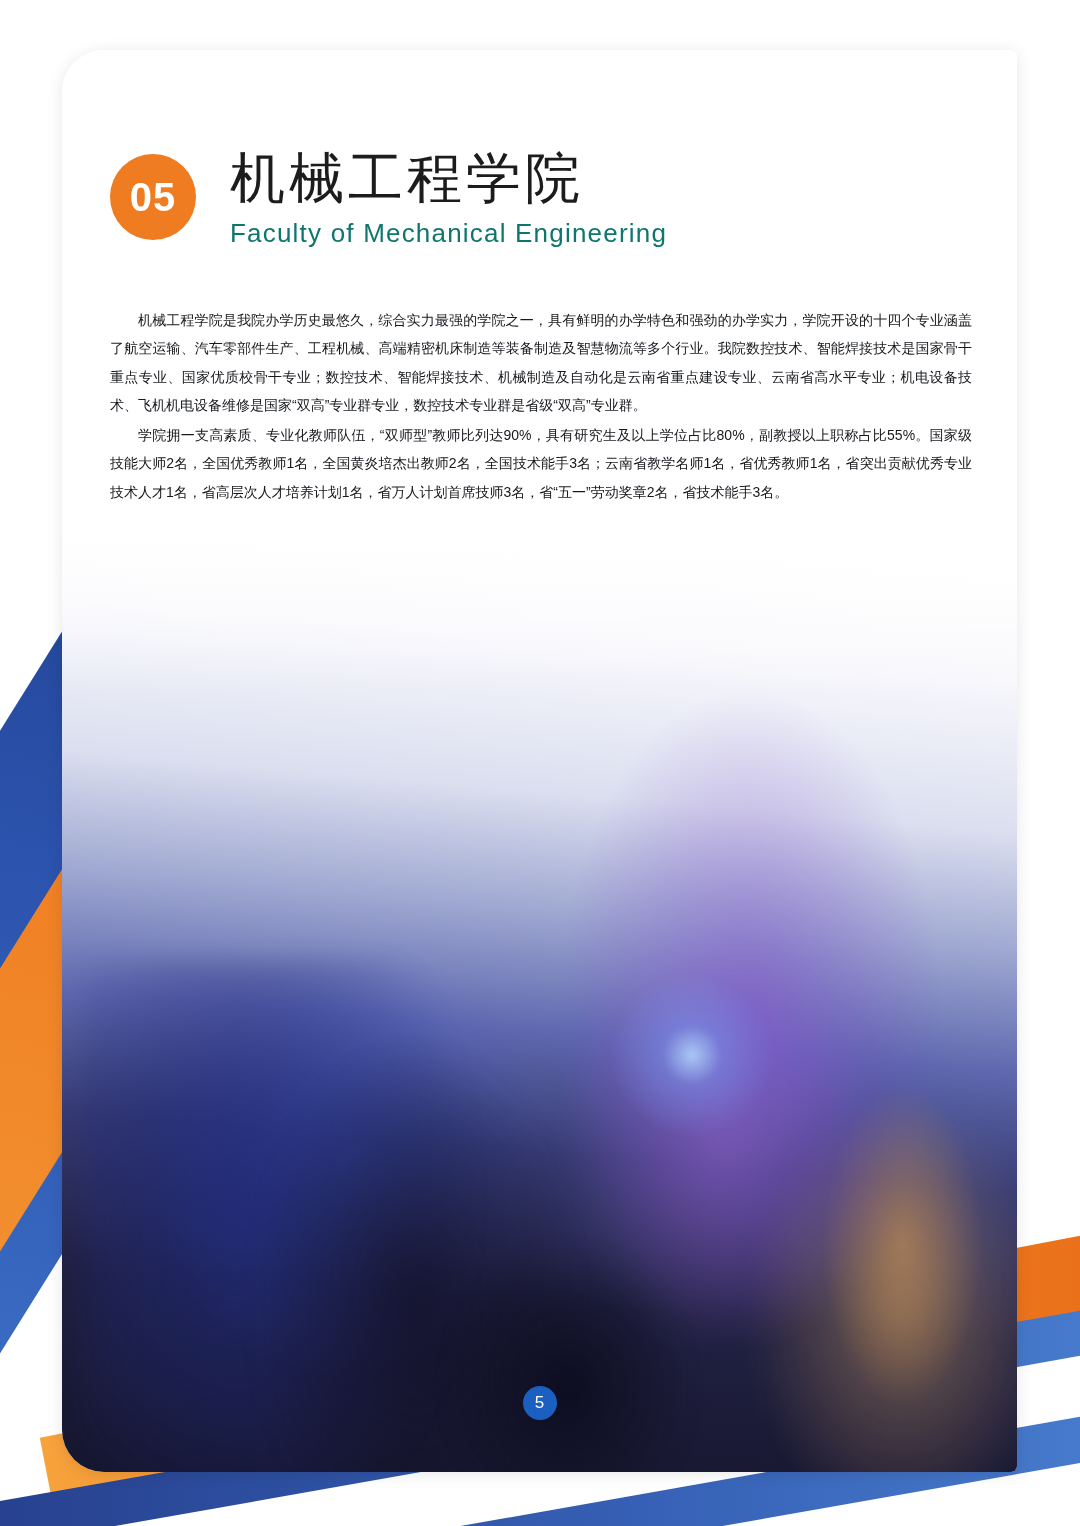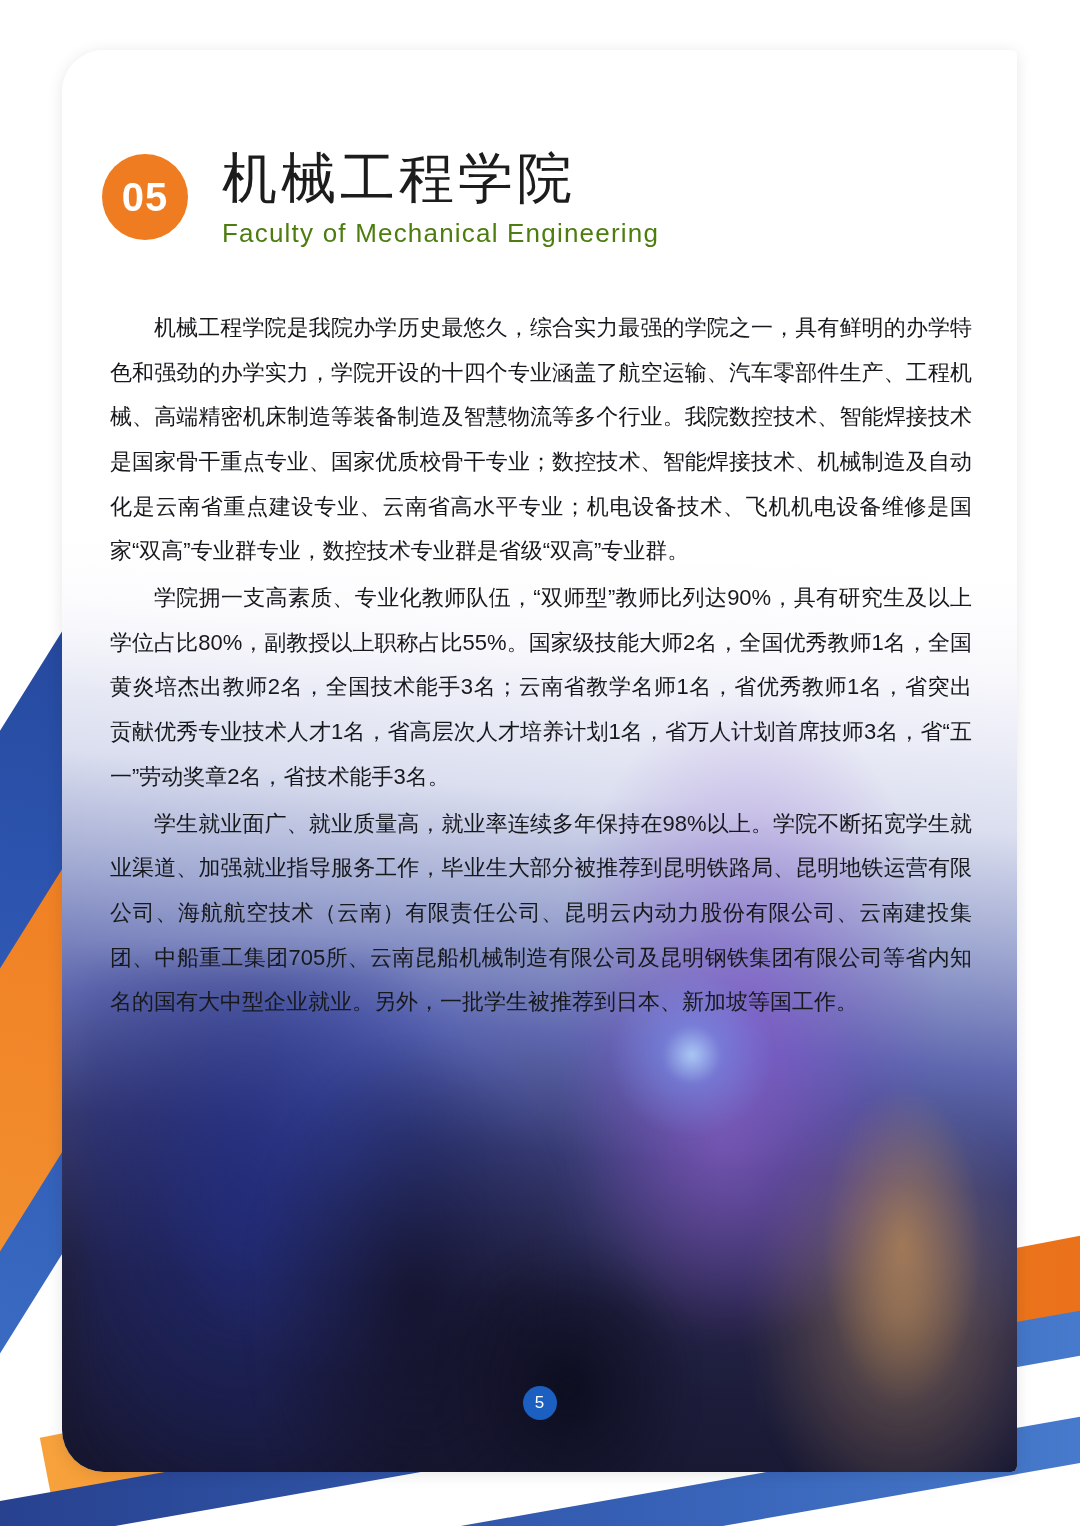--- a/index.html
+++ b/index.html
@@ -132,21 +132,21 @@
 
   .card-fade-top {
     position: absolute;
     left: 0; top: 0; width: 100%; height: 640px;
     background: linear-gradient(180deg, #ffffff 0%, #ffffff 74%, rgba(255,255,255,0.0) 100%);
   }
 
   
   .header {
     position: absolute;
-    left: 40px;
+    left: 48px;
     top: 96px;
     display: flex;
     align-items: flex-start;
   }
   .num-badge {
     width: 86px;
     height: 86px;
     border-radius: 50%;
     background: #ef7c20;
     color: #ffffff;
@@ -167,32 +167,32 @@
     font-size: 55px;
     font-weight: normal;
     color: #1c1c1c;
     letter-spacing: 4px;
     line-height: 1.12;
     font-family: "Liberation Sans", sans-serif;
   }
   .title-en {
     margin-top: 8px;
     font-size: 26px;
-    color: #4d7c0f;
+    color: #0f766e;
     letter-spacing: 1.2px;
     font-family: "Liberation Sans", sans-serif;
   }
 
   
   .body-text {
     position: absolute;
     left: 48px;
     top: 256px;
     width: 862px;
-    font-size: 22px;
+    font-size: 14px;
     line-height: 2.03;
     color: #16181c;
     text-align: justify;
     text-justify: inter-ideograph;
     font-family: "Liberation Sans", sans-serif;
   }
   .body-text p {
     margin: 0 0 0.1em 0;
     text-indent: 2em;
   }
@@ -247,18 +247,17 @@
     <div class="num-badge">05</div>
     <div class="titles">
       <div class="title-cn">机械工程学院</div>
       <div class="title-en">Faculty of Mechanical Engineering</div>
     </div>
   </div>
 
   <div class="body-text">
     <p>机械工程学院是我院办学历史最悠久，综合实力最强的学院之一，具有鲜明的办学特色和强劲的办学实力，学院开设的十四个专业涵盖了航空运输、汽车零部件生产、工程机械、高端精密机床制造等装备制造及智慧物流等多个行业。我院数控技术、智能焊接技术是国家骨干重点专业、国家优质校骨干专业；数控技术、智能焊接技术、机械制造及自动化是云南省重点建设专业、云南省高水平专业；机电设备技术、飞机机电设备维修是国家“双高”专业群专业，数控技术专业群是省级“双高”专业群。</p>
     <p>学院拥一支高素质、专业化教师队伍，“双师型”教师比列达90%，具有研究生及以上学位占比80%，副教授以上职称占比55%。国家级技能大师2名，全国优秀教师1名，全国黄炎培杰出教师2名，全国技术能手3名；云南省教学名师1名，省优秀教师1名，省突出贡献优秀专业技术人才1名，省高层次人才培养计划1名，省万人计划首席技师3名，省“五一”劳动奖章2名，省技术能手3名。</p>
-    <p>学生就业面广、就业质量高，就业率连续多年保持在98%以上。学院不断拓宽学生就业渠道、加强就业指导服务工作，毕业生大部分被推荐到昆明铁路局、昆明地铁运营有限公司、海航航空技术（云南）有限责任公司、昆明云内动力股份有限公司、云南建投集团、中船重工集团705所、云南昆船机械制造有限公司及昆明钢铁集团有限公司等省内知名的国有大中型企业就业。另外，一批学生被推荐到日本、新加坡等国工作。</p>
   </div>
 
   <div class="page-number">5</div>
 
 </div>
 
 </body></html>

